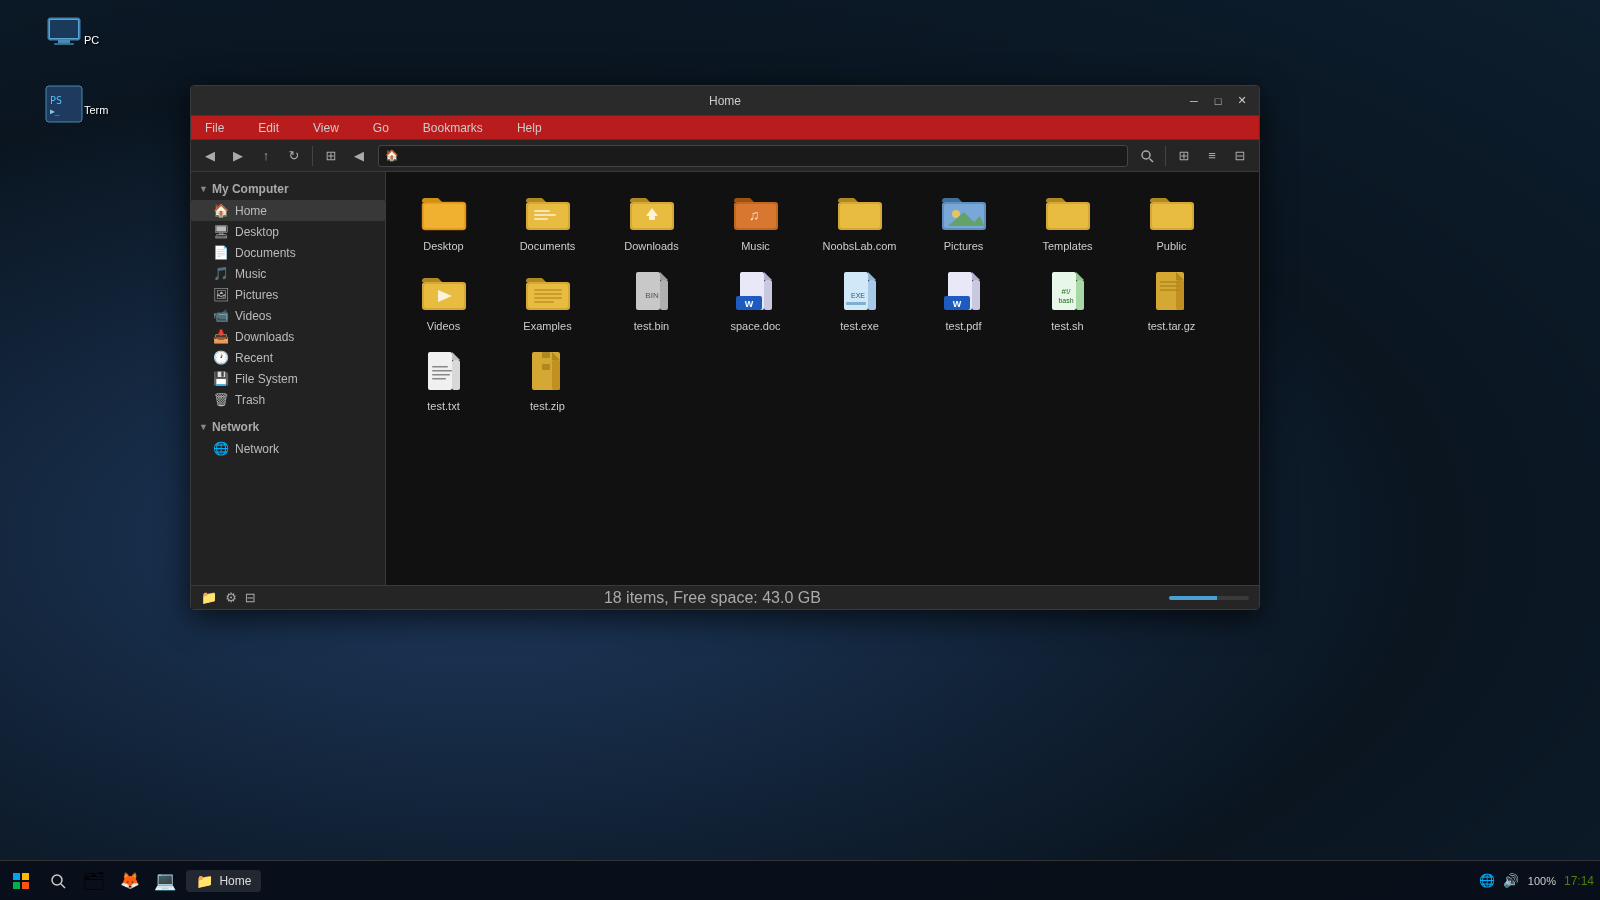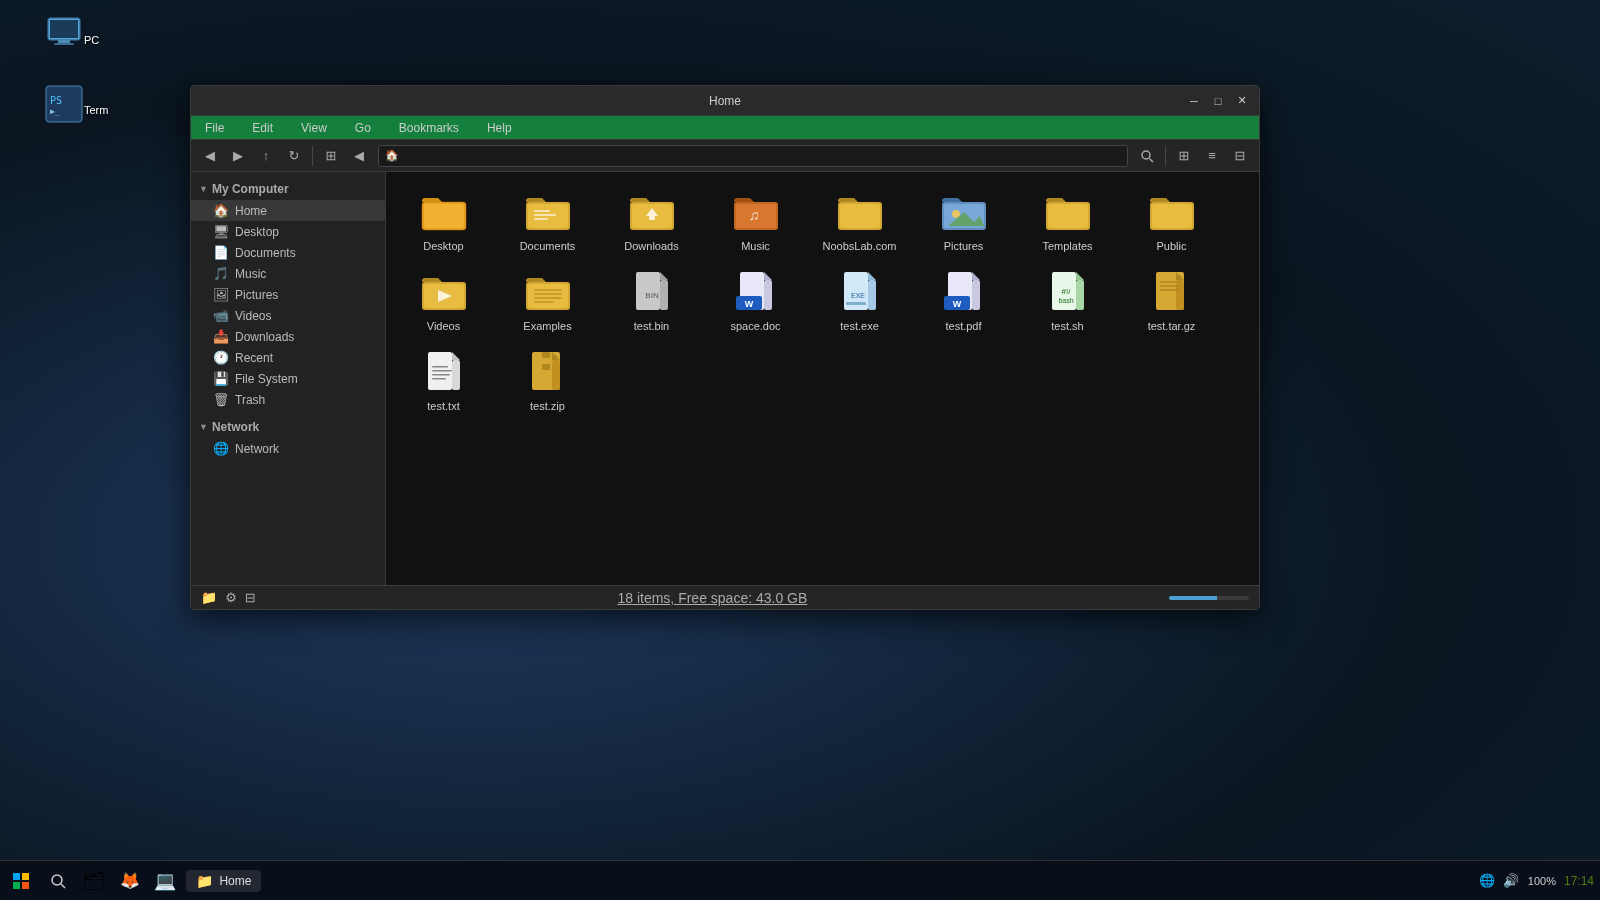--- a/index.html
+++ b/index.html
@@ -145,26 +145,26 @@
       align-items: center;
       justify-content: center;
       cursor: pointer;
       color: #ccc;
       font-size: 11px;
     }
 
     
     .fm-menubar {
       height: 24px;
-      background: #15803d;
+      background: #b91c1c;
       border-bottom: 1px solid #3a3a3a;
       display: flex;
       align-items: center;
       padding: 0 6px;
-      gap: 12px;
+      gap: 18px;
     }
     .menu-item {
       color: #ccc;
       font-size: 12px;
       padding: 2px 8px;
       cursor: pointer;
       border-radius: 2px;
     }
 
     
@@ -281,21 +281,21 @@
     
     .fm-statusbar {
       height: 24px;
       background: #252525;
       border-top: 1px solid #3a3a3a;
       display: flex;
       align-items: center;
       padding: 0 10px;
       justify-content: space-between;
     }
-    .statusbar-text { color: #aaa; font-size: 14px; text-decoration: underline; }
+    .statusbar-text { color: #aaa; font-size: 16px; }
 
     
     .folder-svg { width: 48px; height: 48px; }
 
     
     .statusbar-progress {
       width: 80px;
       height: 4px;
       background: #3a3a3a;
       border-radius: 2px;

